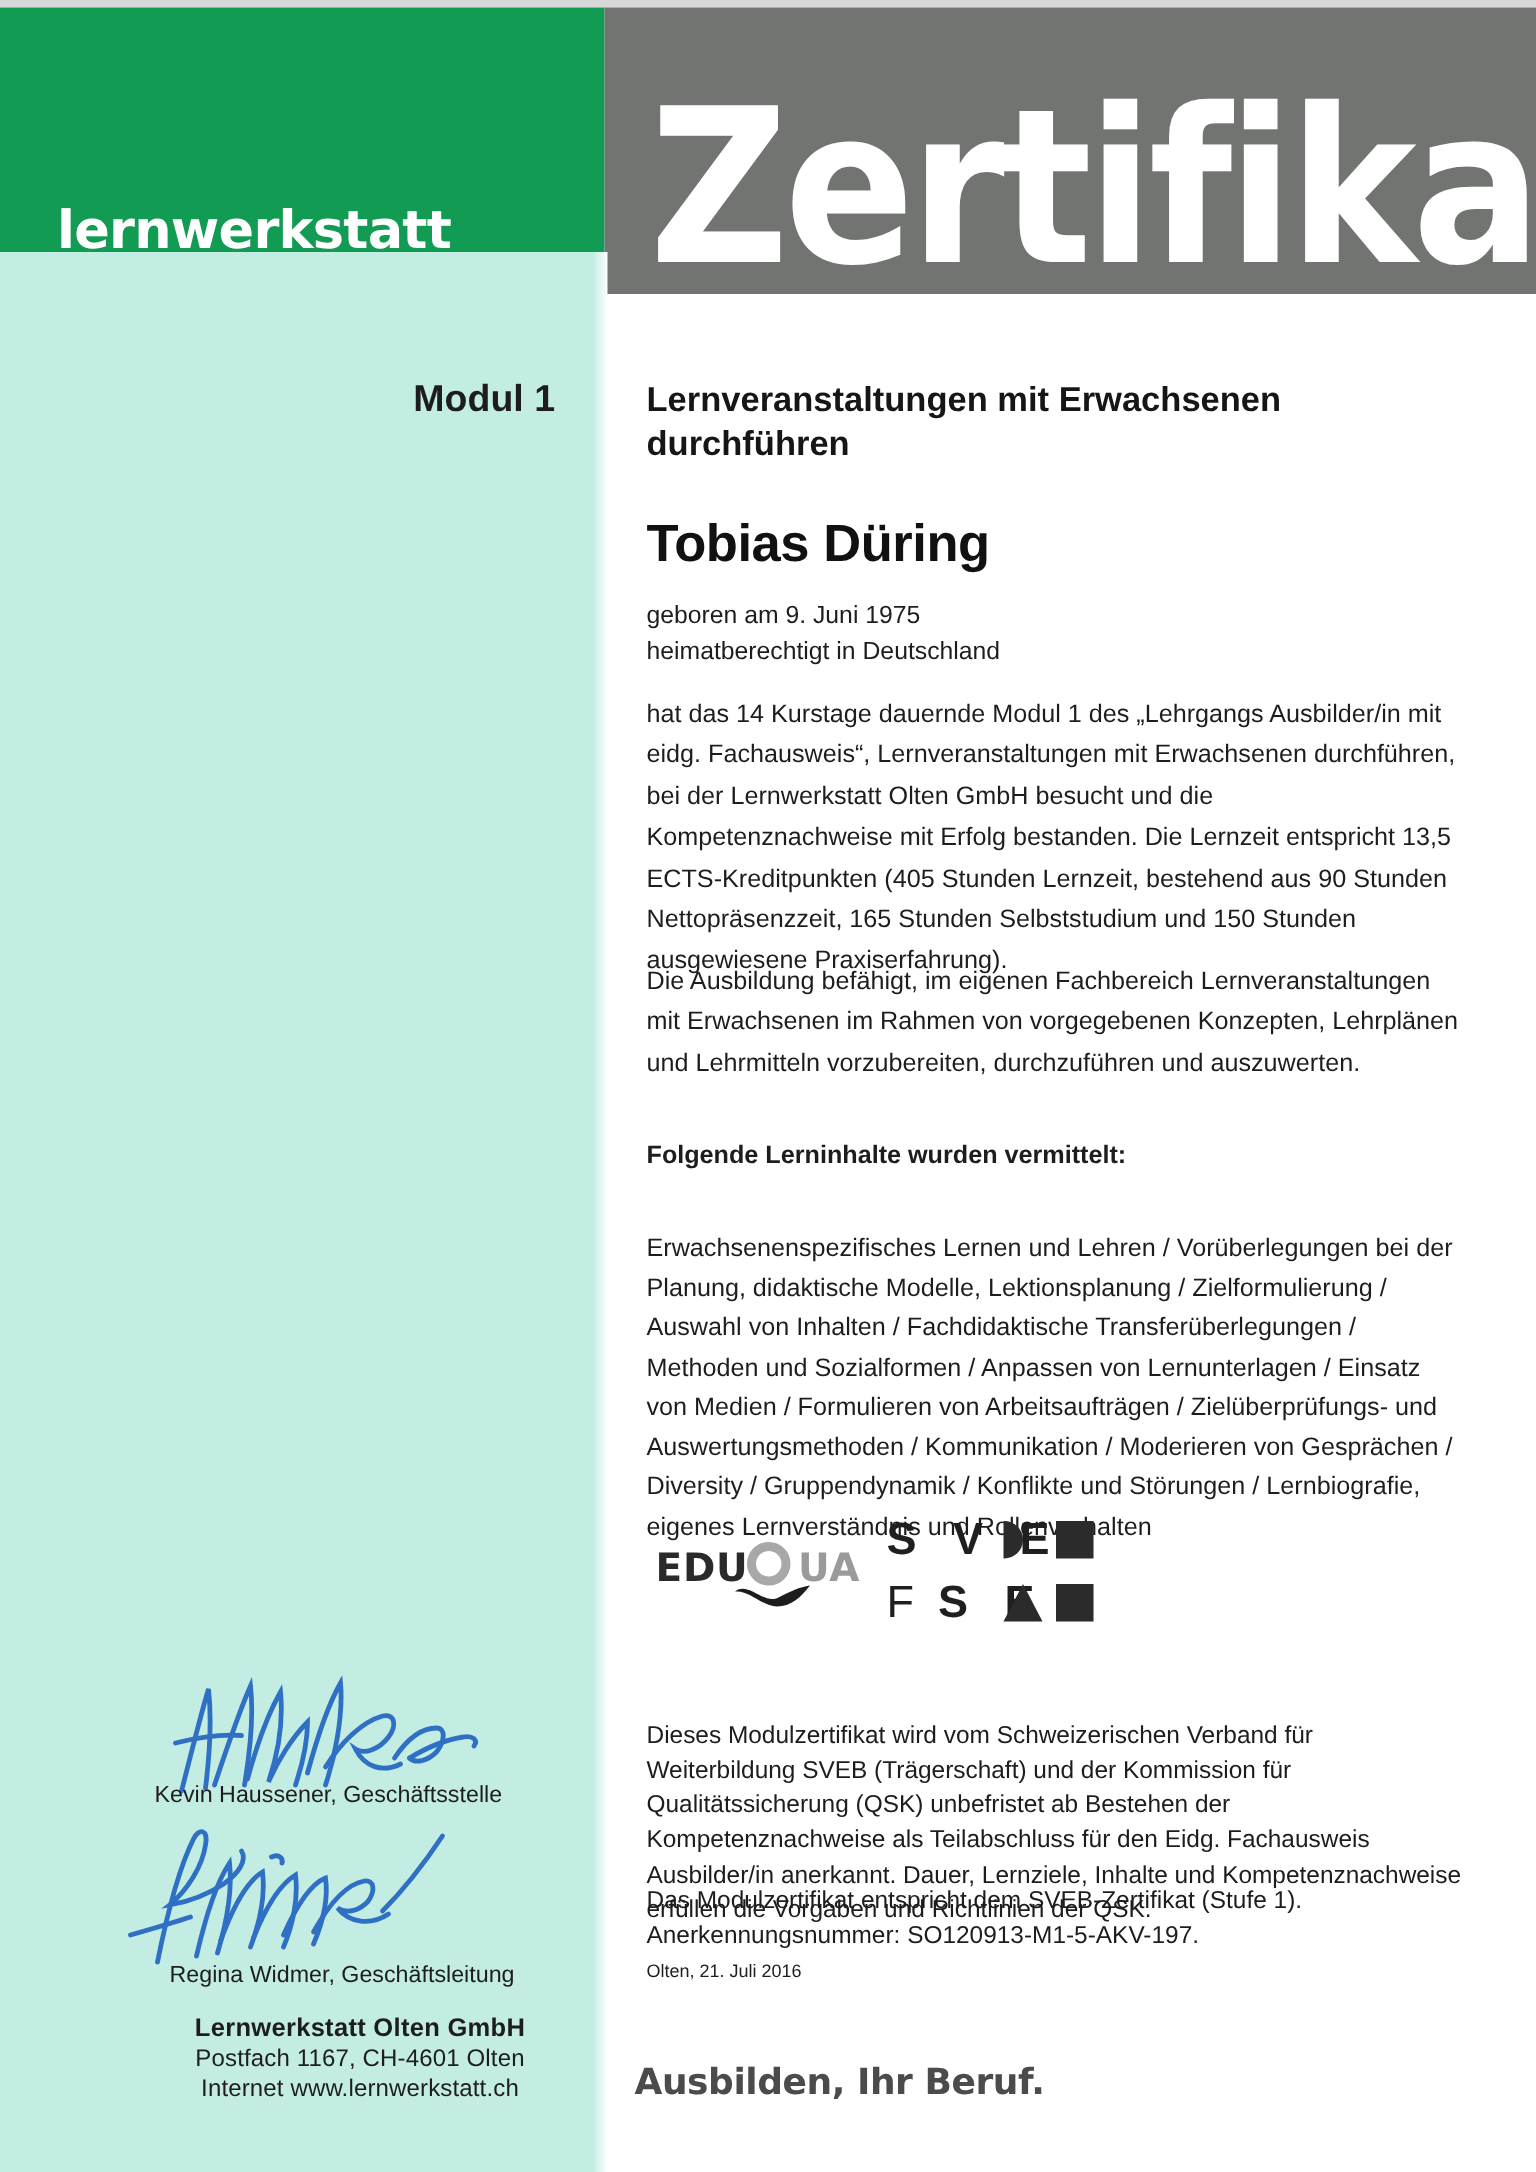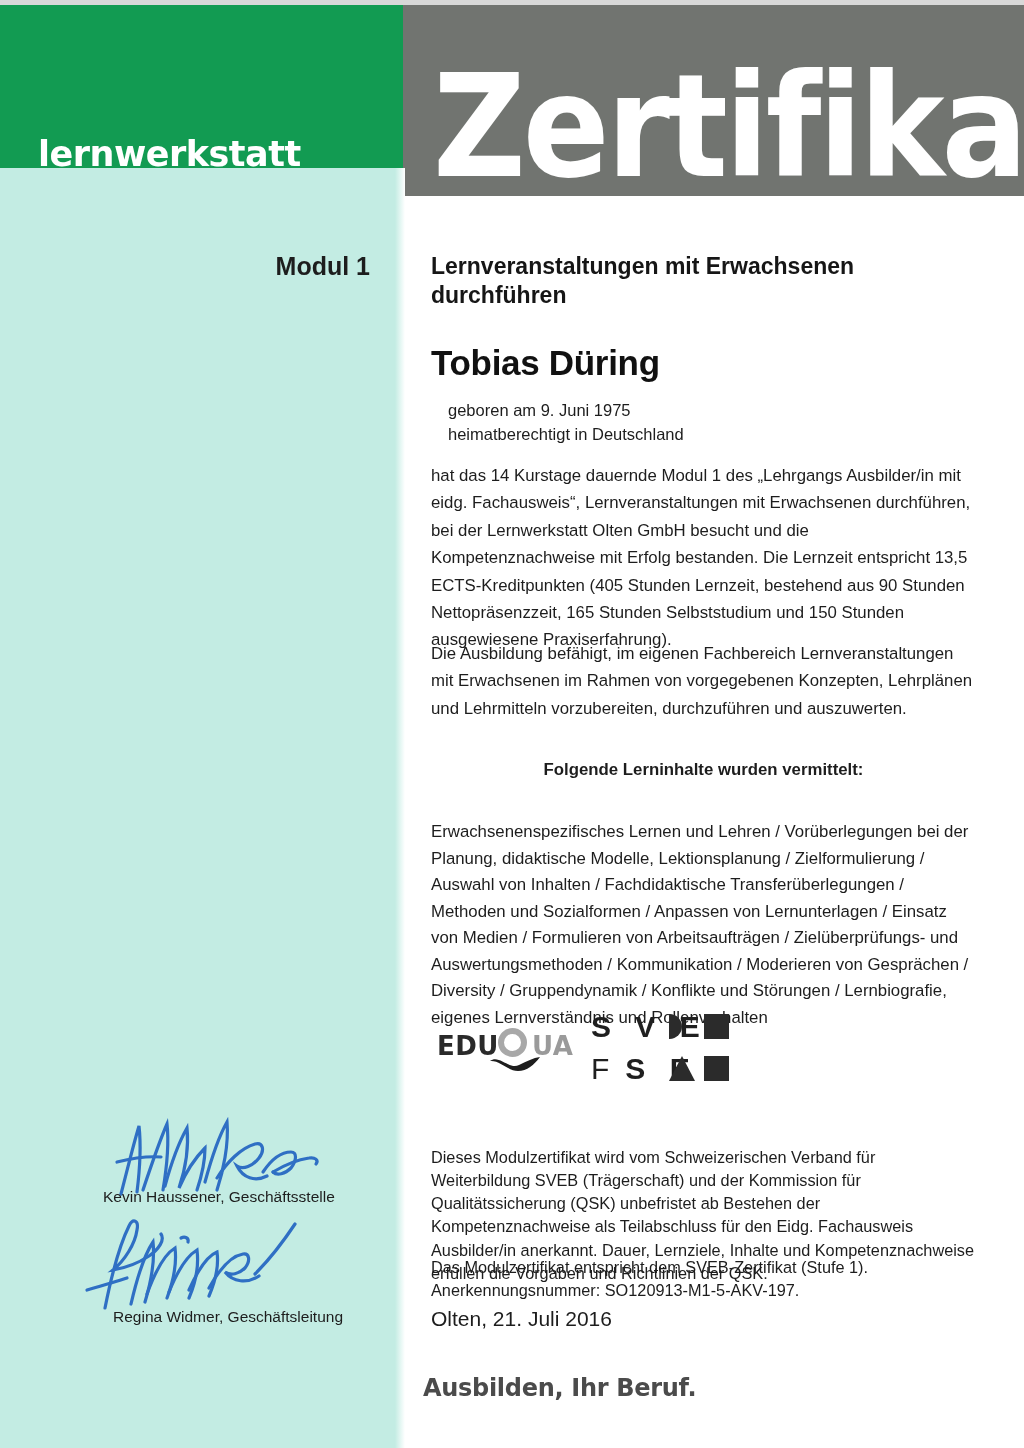--- a/index.html
+++ b/index.html
@@ -120,34 +120,33 @@
     font-weight: bold;
     color: #111111;
     letter-spacing: -0.3px;
   }
   .birth-lines {
     position: absolute;
     top: 399px; left: 0;
     font-size: 16.5px;
     line-height: 1.45;
     color: #1d1d1d;
-    margin-left: 17px;
   }
 
   .para {
     position: absolute;
     left: 0;
     width: 545px;
     font-size: 16.8px;
     line-height: 1.63;
     color: #1d1d1d;
   }
   .para-main      { top: 462px; }
   .para-second    { top: 640px; }
-  .contents-head  { top: 756px; font-weight: bold; text-align: center; }
+  .contents-head  { top: 756px; font-weight: bold; }
   .para-contents  { top: 783px; line-height: 1.58; margin-top: 36px; }
 
   
   .logos {
     position: absolute;
     top: 1004px; left: 0;
     width: 575px;
     height: 92px;
   }
 
@@ -242,21 +241,21 @@
     font-size: 16.3px;
     line-height: 1.42;
     color: #1d1d1d;
     margin-top: 28px;
   }
   .legal-a { top: 1118px; }
   .legal-b { top: 1228px; }
   .place-date {
     position: absolute;
     top: 1307px; left: 0;
-    font-size: 21px;
+    font-size: 12px;
     color: #1d1d1d;
   }
   .slogan {
     position: absolute;
     top: 1374px; left: -8px;
     font-size: 24px;
     font-weight: bold;
     color: #4b4b4b;
     letter-spacing: -0.3px;
     font-family: "DejaVu Sans", sans-serif;
@@ -410,14 +409,19 @@
           <path d="M104,74 C112,56 122,40 132,36 C134,50 130,66 124,80"></path>
           <path d="M124,72 C134,54 146,40 158,38 C164,37 166,44 160,52 C154,58 146,60 140,56 C148,66 162,68 174,60"></path>
           <path d="M170,58 C184,44 198,26 210,8"></path>
           <path d="M96,22 C100,20 104,22 103,26"></path>
         </g>
       </svg>
       <div class="sig-name sig2-name">Regina Widmer, Geschäftsleitung</div>
     </div>
   </div>
 
+  <div class="company">
+    <div class="company-name">Lernwerkstatt Olten GmbH</div>
+    <div class="company-line">Postfach 1167, CH-4601 Olten</div>
+    <div class="company-line">Internet   www.lernwerkstatt.ch</div>
+  </div>
 
 </div>
 
 </body></html>

